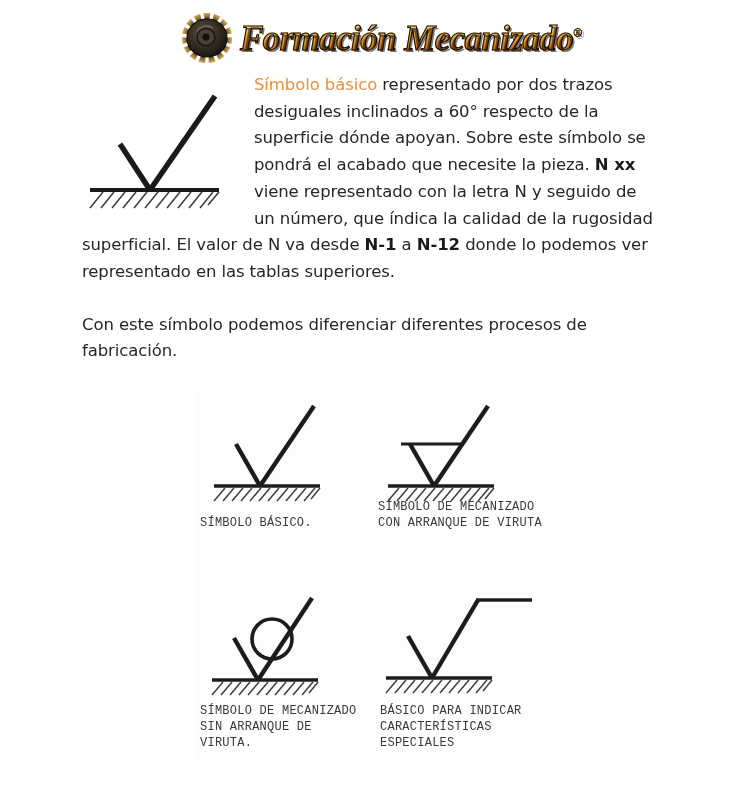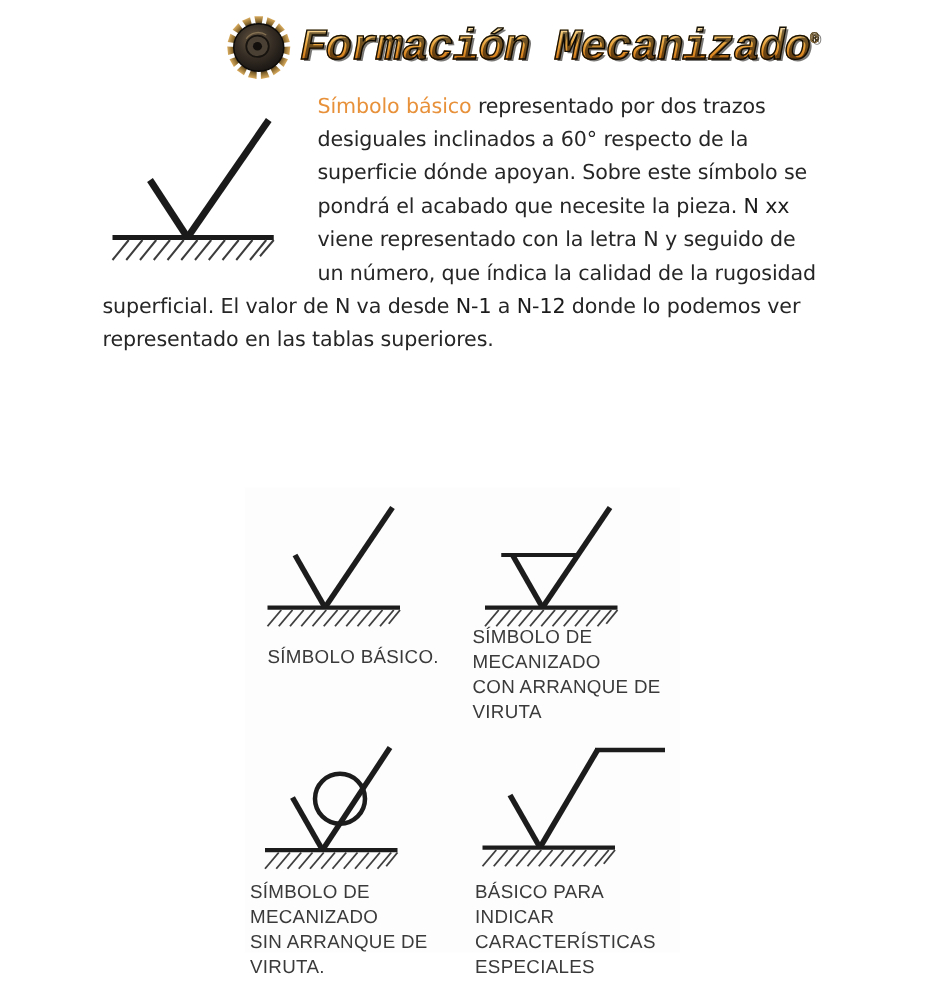--- a/index.html
+++ b/index.html
@@ -32,21 +32,21 @@
     align-items: center;
   }
   .logo-blade {
     width: 58px;
     height: 52px;
     flex: 0 0 auto;
     margin-right: 4px;
   }
   .logo-text {
     position: relative;
-    font-family: Liberation Mono, monospace;
+    font-family: Liberation Serif, serif;
     font-size: 35px;
     font-weight: 700;
     font-style: italic;
     letter-spacing: -0.6px;
     line-height: 1;
     background: linear-gradient(to bottom,
         #f7e7c4 0%,
         #f2c672 16%,
         #e8a33c 42%,
         #d9831f 68%,
@@ -88,21 +88,21 @@
     line-height: 1.62;
     color: #262626;
     text-align: left;
     letter-spacing: -0.1px;
     margin: 0;
   }
   .para .accent {
     color: #e8913b;
     font-weight: 400;
   }
-  .para b { font-weight: 400; color: #1b1b1b; }
+  .para b { font-weight: 700; color: #1b1b1b; }
   .para2 {
     clear: both;
     margin-top: 26px;
   }
 
   
   .figpanel {
     position: absolute;
     left: 196px;
     top: 390px;
@@ -115,29 +115,29 @@
     grid-template-columns: 172px 176px;
     grid-template-rows: 186px 186px;
     width: 348px;
     height: 372px;
   }
   .figcell {
     position: relative;
   }
   .figcell svg { display: block; }
   .figcap {
-    font-family: Liberation Sans, sans-serif;
-    font-size: 15px;
+    font-family: Liberation Mono, monospace;
+    font-size: 12px;
     line-height: 1.33;
     color: #3a3a3a;
     letter-spacing: 0.25px;
     white-space: pre-line;
     position: absolute;
   }
-  .cap-a { left: 18px;  top: 126px; }
+  .cap-a { left: 4px;  top: 126px; }
   .cap-b { left: 10px;  top: 110px; }
   .cap-c { left: 4px;   top: 128px; }
   .cap-d { left: 12px;  top: 128px; }
 
   .fig-a svg { position: absolute; left: 12px;  top: 4px; }
   .fig-b svg { position: absolute; left: 14px;  top: 4px; }
   .fig-c svg { position: absolute; left: 4px;   top: 8px; }
   .fig-d svg { position: absolute; left: 12px;  top: 6px; }
 </style>
 </head>
@@ -241,20 +241,21 @@
       <line x1="85" y1="130" x2="98" y2="114"></line>
       <line x1="96" y1="130" x2="109" y2="114"></line>
       <line x1="107" y1="130" x2="120" y2="114"></line>
       <line x1="118" y1="130" x2="131" y2="114"></line>
       <line x1="126" y1="127" x2="137" y2="114"></line>
     </g>
   </svg>
 
   <p class="para"><span class="accent">Símbolo básico</span><span> representado por dos trazos desiguales inclinados a 60° respecto de la superficie dónde apoyan. Sobre este símbolo se pondrá el acabado que necesite la pieza. </span><b>N xx</b><span> viene representado con la letra N y seguido de un número, que índica la calidad de la rugosidad superficial. El valor de N va desde </span><b>N-1</b><span> a </span><b>N-12</b><span> donde lo podemos ver representado en las tablas superiores.</span></p>
 
+  <p class="para para2">Con este símbolo podemos diferenciar diferentes procesos de fabricación.</p>
 </div>
 
 <div class="figpanel">
   <div class="figgrid">
 
     <div class="figcell fig-a">
       <svg width="150" height="120" viewBox="0 0 150 120">
         <line x1="52" y1="92" x2="106" y2="12" stroke="#1c1c1c" stroke-width="4.4"></line>
         <line x1="52" y1="92" x2="28" y2="50" stroke="#1c1c1c" stroke-width="4.4"></line>
         <line x1="6" y1="92" x2="112" y2="92" stroke="#1c1c1c" stroke-width="3.4"></line>

